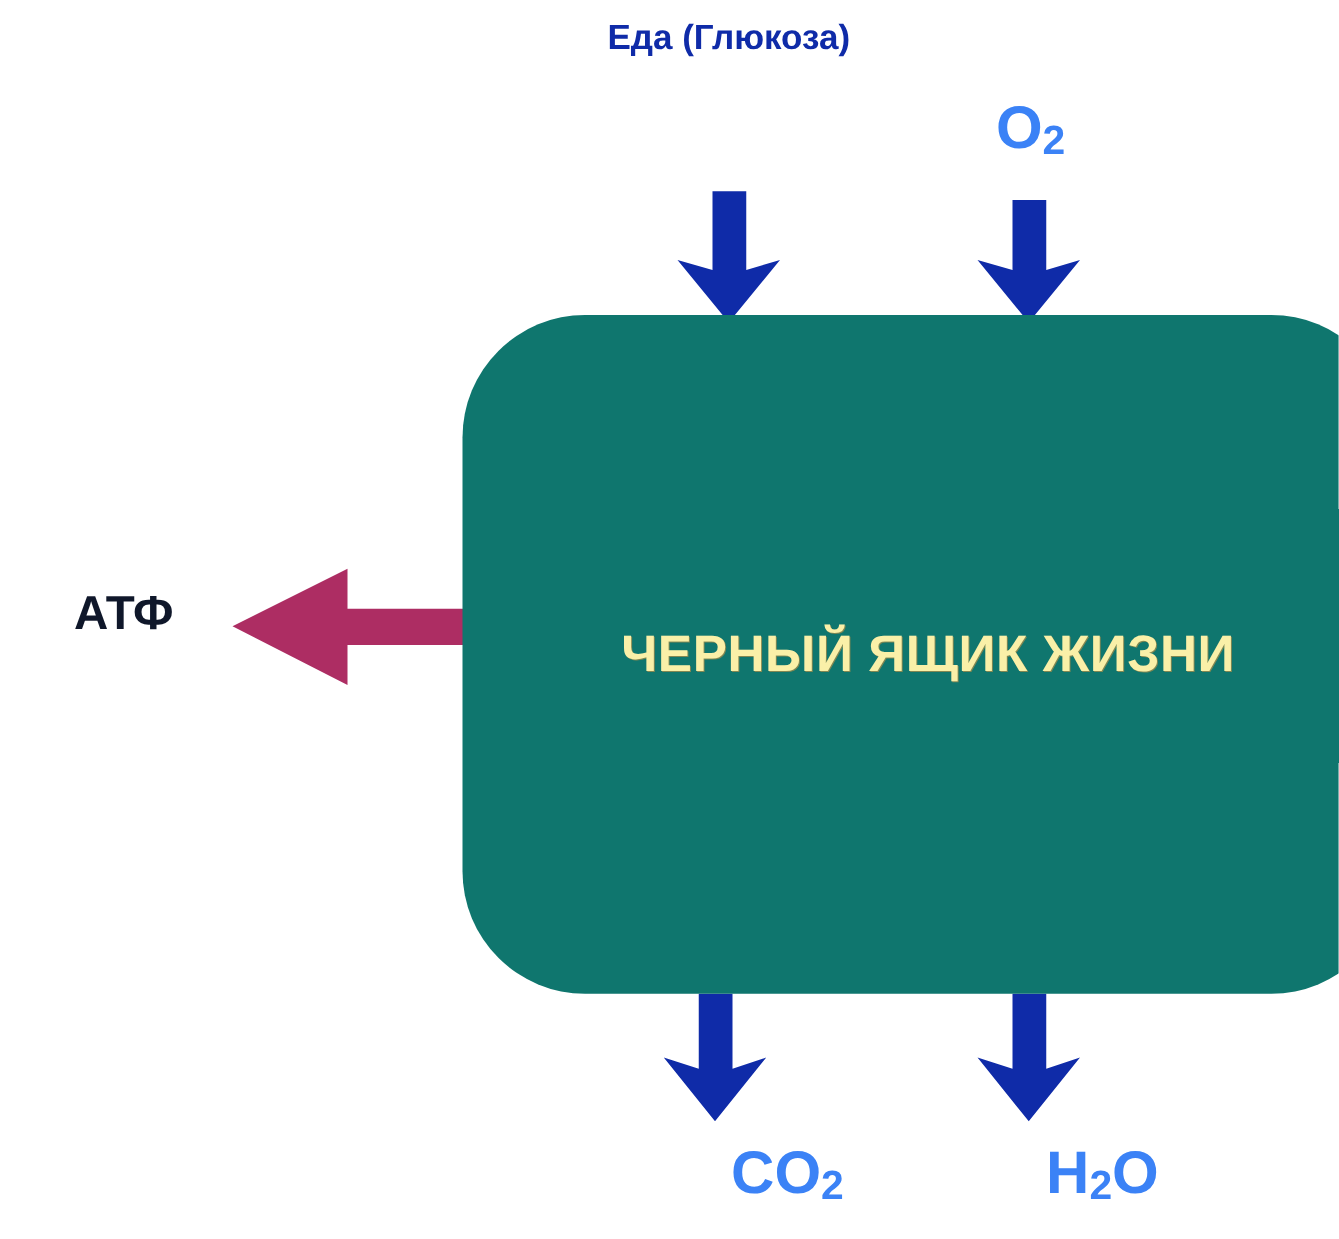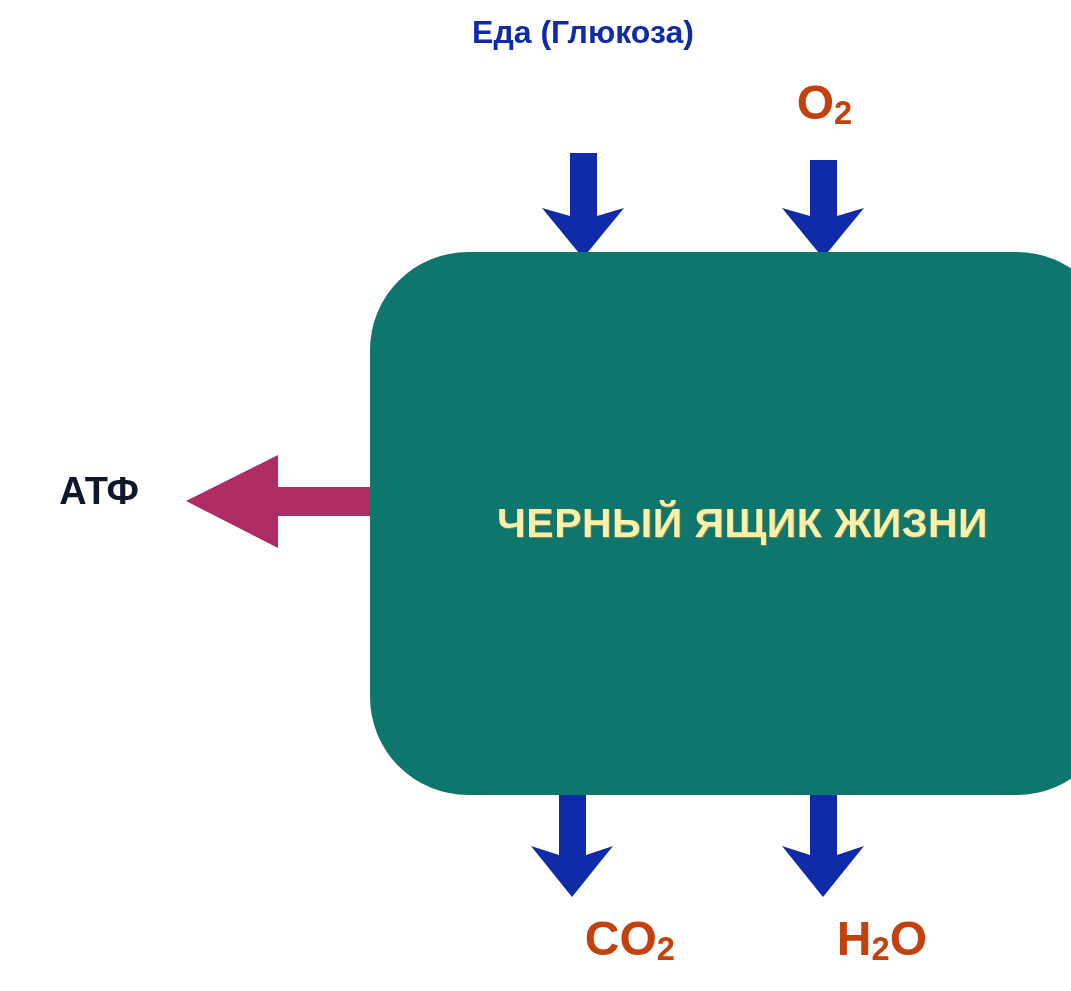--- a/index.html
+++ b/index.html
@@ -45,41 +45,41 @@
     font-size: 41px;
     letter-spacing: 0.5px;
     white-space: nowrap;
     text-shadow: 0.8px 0.8px 0 rgba(224,150,60,0.55);
     user-select: none;
   }
 
   
   .label {
     position: absolute;
-    color: #c2410c;
+    color: #3b82f6;
     font-family: "Liberation Sans", sans-serif;
     font-weight: bold;
     white-space: nowrap;
     user-select: none;
     line-height: 1.12;
   }
   .label sub {
     font-size: 0.68em;
     vertical-align: baseline;
     position: relative;
     bottom: -0.16em;
   }
   
   .label-food-wrap {
     position: absolute;
     left: 448px;
     top: 14px;
     width: 270px;
     text-align: center;
-    font-size: 32px;
+    font-size: 28px;
     color: #0f2ba8;
     font-family: "Liberation Sans", sans-serif;
     font-weight: bold;
     line-height: 1.14;
     user-select: none;
   }
 
   .label-o2 {
     left: 752px;
     top: 76px;

